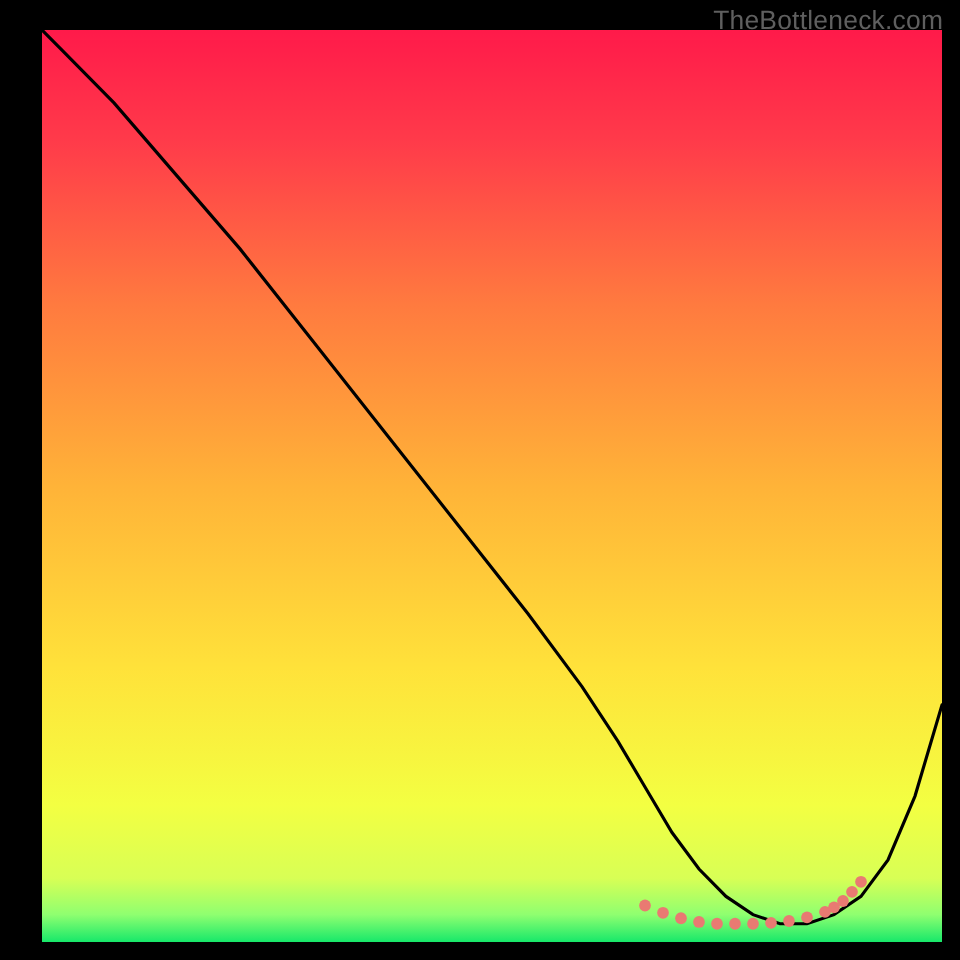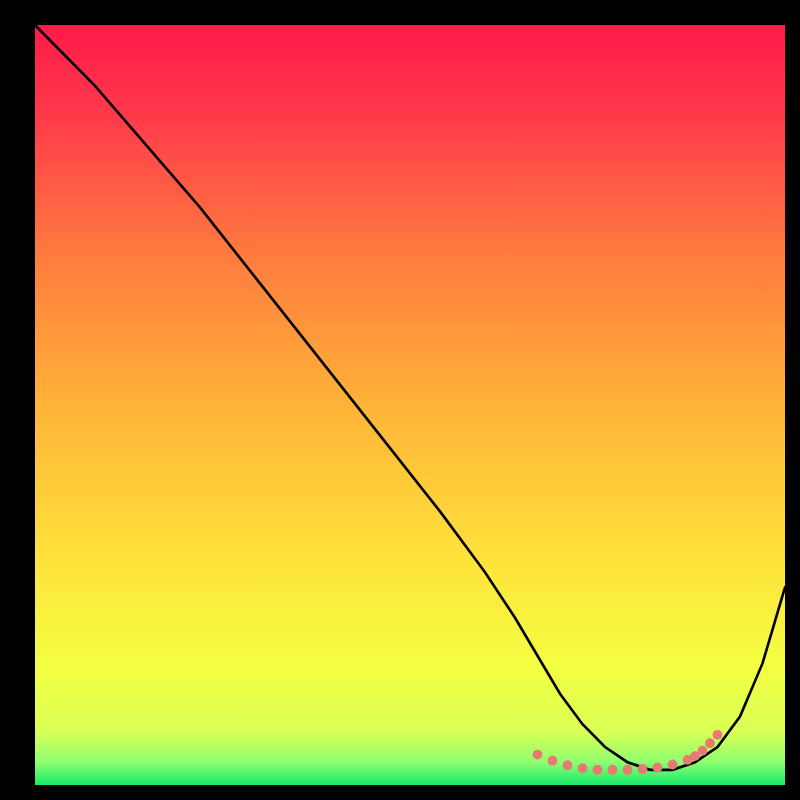--- a/index.html
+++ b/index.html
@@ -69,13 +69,14 @@
         <circle cx="83.00" cy="97.70" r="0.65" fill="#e97a72"></circle>
         <circle cx="85.00" cy="97.30" r="0.65" fill="#e97a72"></circle>
         <circle cx="87.00" cy="96.70" r="0.65" fill="#e97a72"></circle>
         <circle cx="88.00" cy="96.20" r="0.65" fill="#e97a72"></circle>
         <circle cx="89.00" cy="95.50" r="0.65" fill="#e97a72"></circle>
         <circle cx="90.00" cy="94.50" r="0.65" fill="#e97a72"></circle>
         <circle cx="91.00" cy="93.40" r="0.65" fill="#e97a72"></circle>
       </g>
   </svg>
 
+  <div class="watermark">TheBottleneck.com</div>
 </div>
 
 </body></html>

